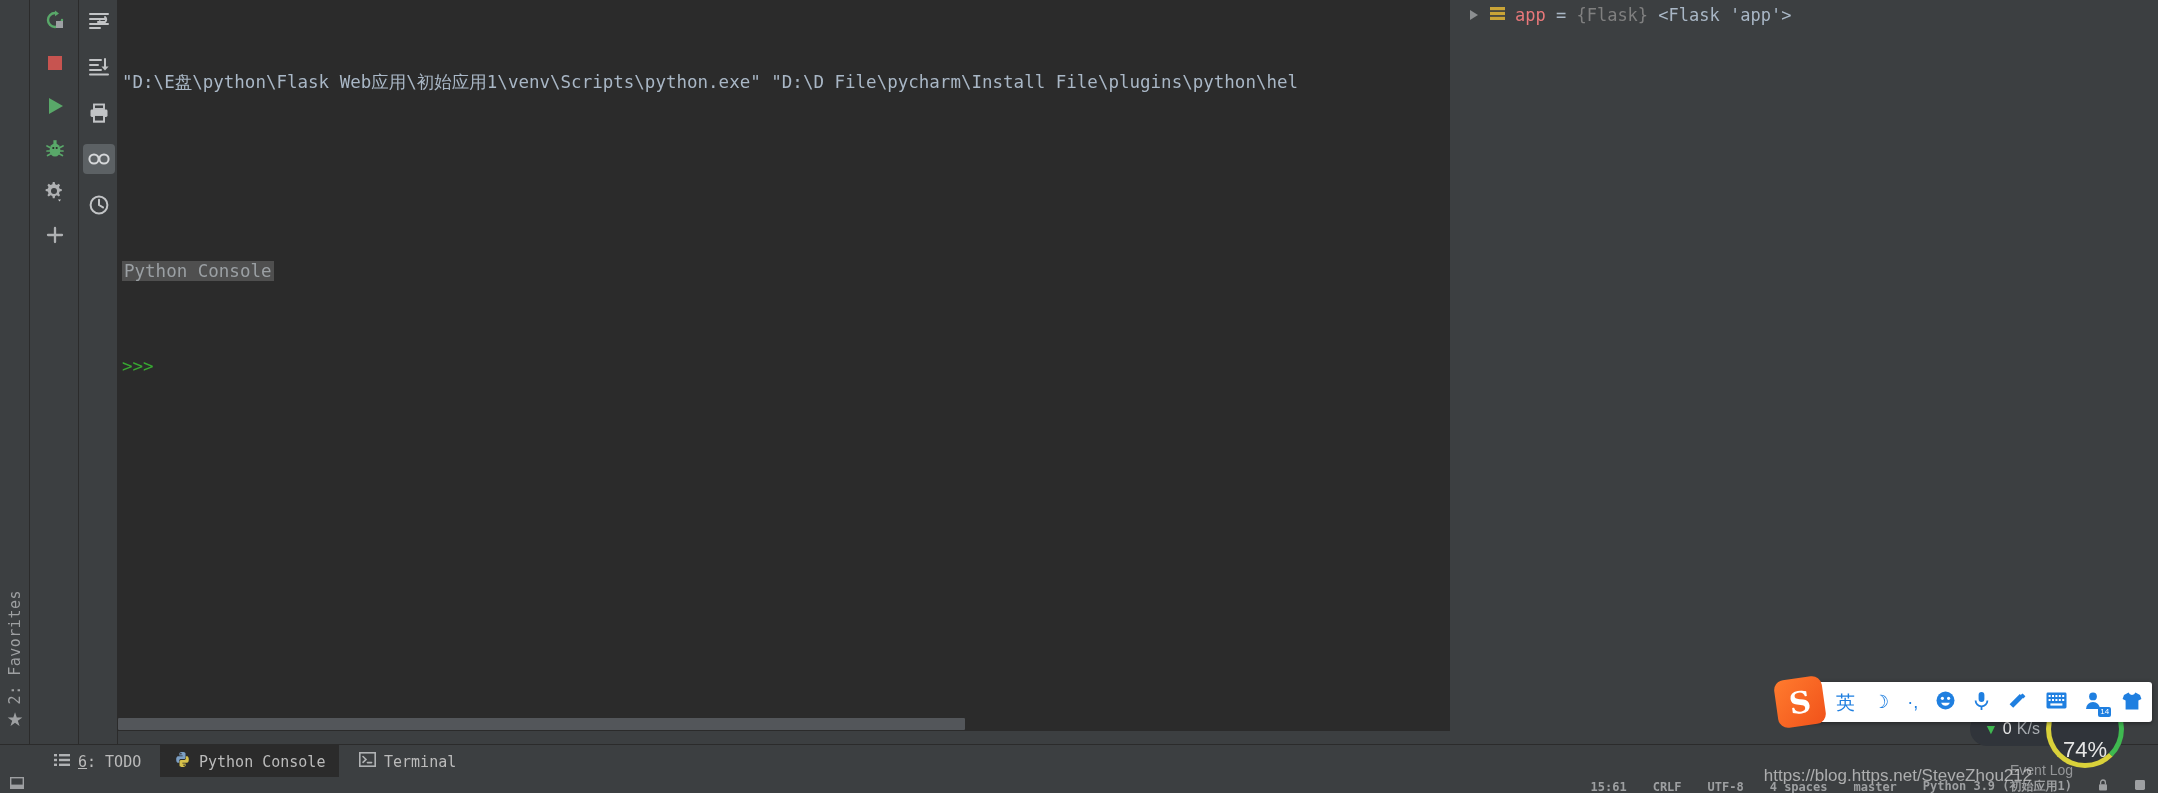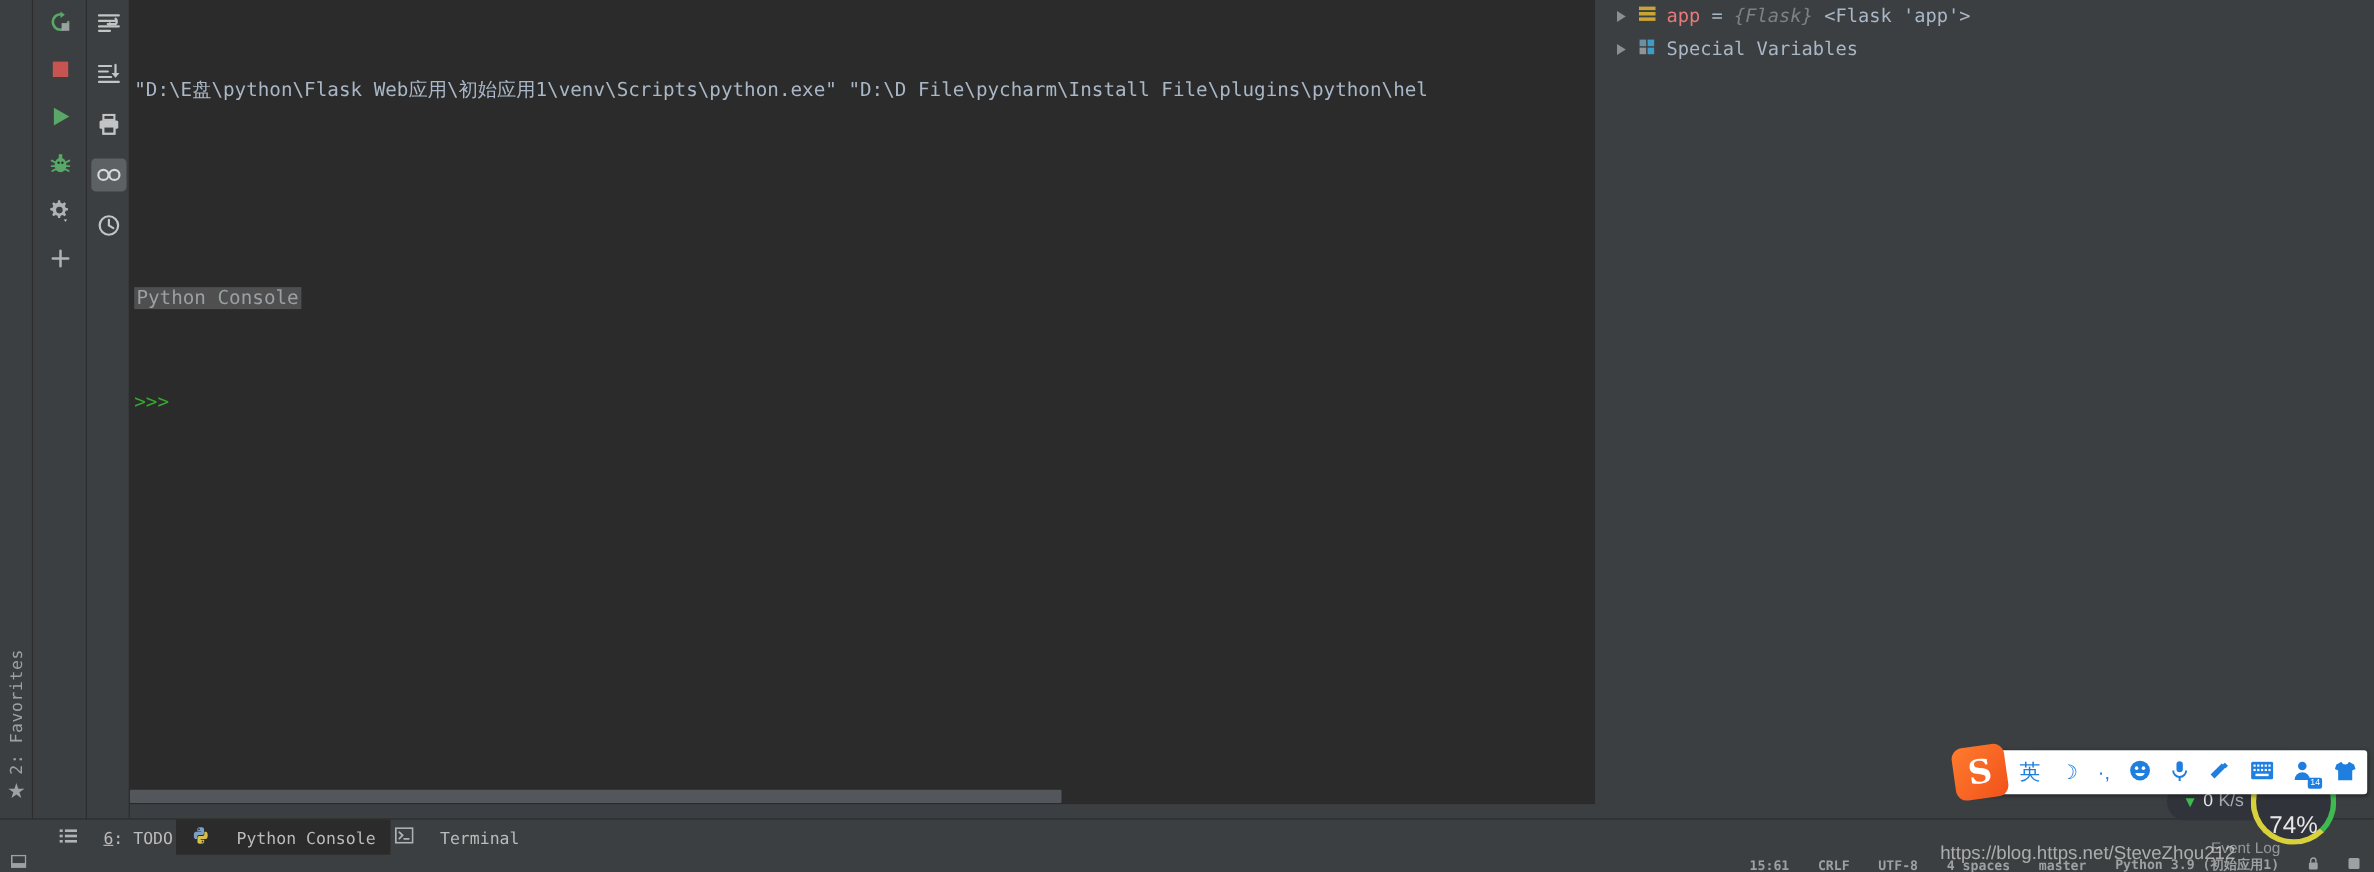--- a/index.html
+++ b/index.html
@@ -85,31 +85,31 @@
     width: 0; height: 0; border-left: 8px solid #8c8f91;
     border-top: 5.5px solid transparent; border-bottom: 5.5px solid transparent;
     margin-right: 2px;
   }
   .vartext {
     font-family: "DejaVu Sans Mono", "Liberation Mono", monospace;
     font-size: 17px; color: #a9b7c6; white-space: pre;
   }
   .v-name { color: #e8787a; }
   .v-eq   { color: #a9b7c6; }
-  .v-type { color: #808080; font-style: italic; }
+  .v-type { color: #808080; }
   .v-val  { color: #a9b7c6; }
 
   
   .bottombar {
     position: absolute; left: 0; top: 744px; width: 2158px; height: 33px;
     background: #3c3f41; border-top: 1px solid #2b2b2b;
   }
   .btab {
     position: absolute; top: 0; height: 33px;
-    display: flex; align-items: center; gap: 24px; padding: 0 14px;
+    display: flex; align-items: center; gap: 8px; padding: 0 14px;
     color: #bbbbbb; font-size: 15px;
     font-family: "DejaVu Sans Mono", "Liberation Mono", monospace; white-space: nowrap;
   }
   .btab.active { background: #2b2b2b; }
   .btab .u { text-decoration: underline; }
 
   
   .statusbar {
     position: absolute; left: 0; top: 777px; width: 2158px; height: 16px;
     background: #3c3f41; color: #9ea0a2; font-size: 12px;
@@ -292,32 +292,20 @@
     <div class="varrow">
       <span class="arrow"></span>
       <span>
         <svg width="17" height="17" viewBox="0 0 17 17">
           <rect x="1" y="2" width="15" height="3.2" fill="#c9a437"></rect>
           <rect x="1" y="6.9" width="15" height="3.2" fill="#c9a437"></rect>
           <rect x="1" y="11.8" width="15" height="3.2" fill="#c9a437"></rect>
         </svg>
       </span>
       <span class="vartext"><span class="v-name">app</span><span class="v-eq"> = </span><span class="v-type">{Flask}</span><span class="v-val"> &lt;Flask 'app'&gt;</span></span>
-    </div>
-    <div class="varrow">
-      <span class="arrow"></span>
-      <span>
-        <svg width="17" height="17" viewBox="0 0 17 17">
-          <rect x="1.5" y="2" width="6" height="6" fill="#6b8fa3"></rect>
-          <rect x="8.8" y="2" width="6" height="6" fill="#3f9cc9"></rect>
-          <rect x="1.5" y="9.3" width="6" height="6" fill="#8f9499"></rect>
-          <rect x="8.8" y="9.3" width="6" height="6" fill="#3f9cc9"></rect>
-        </svg>
-      </span>
-      <span class="vartext v-val">Special Variables</span>
     </div>
   </div>
 
   <div class="bottombar">
     <div class="btab" style="left:40px">
       <span>
         <svg width="16" height="14" viewBox="0 0 16 14">
           <rect x="0" y="1" width="3" height="2.4" fill="#b0b2b4"></rect>
             <rect x="5" y="1" width="11" height="2.4" fill="#b0b2b4"></rect>
           <rect x="0" y="5.8" width="3" height="2.4" fill="#b0b2b4"></rect>

